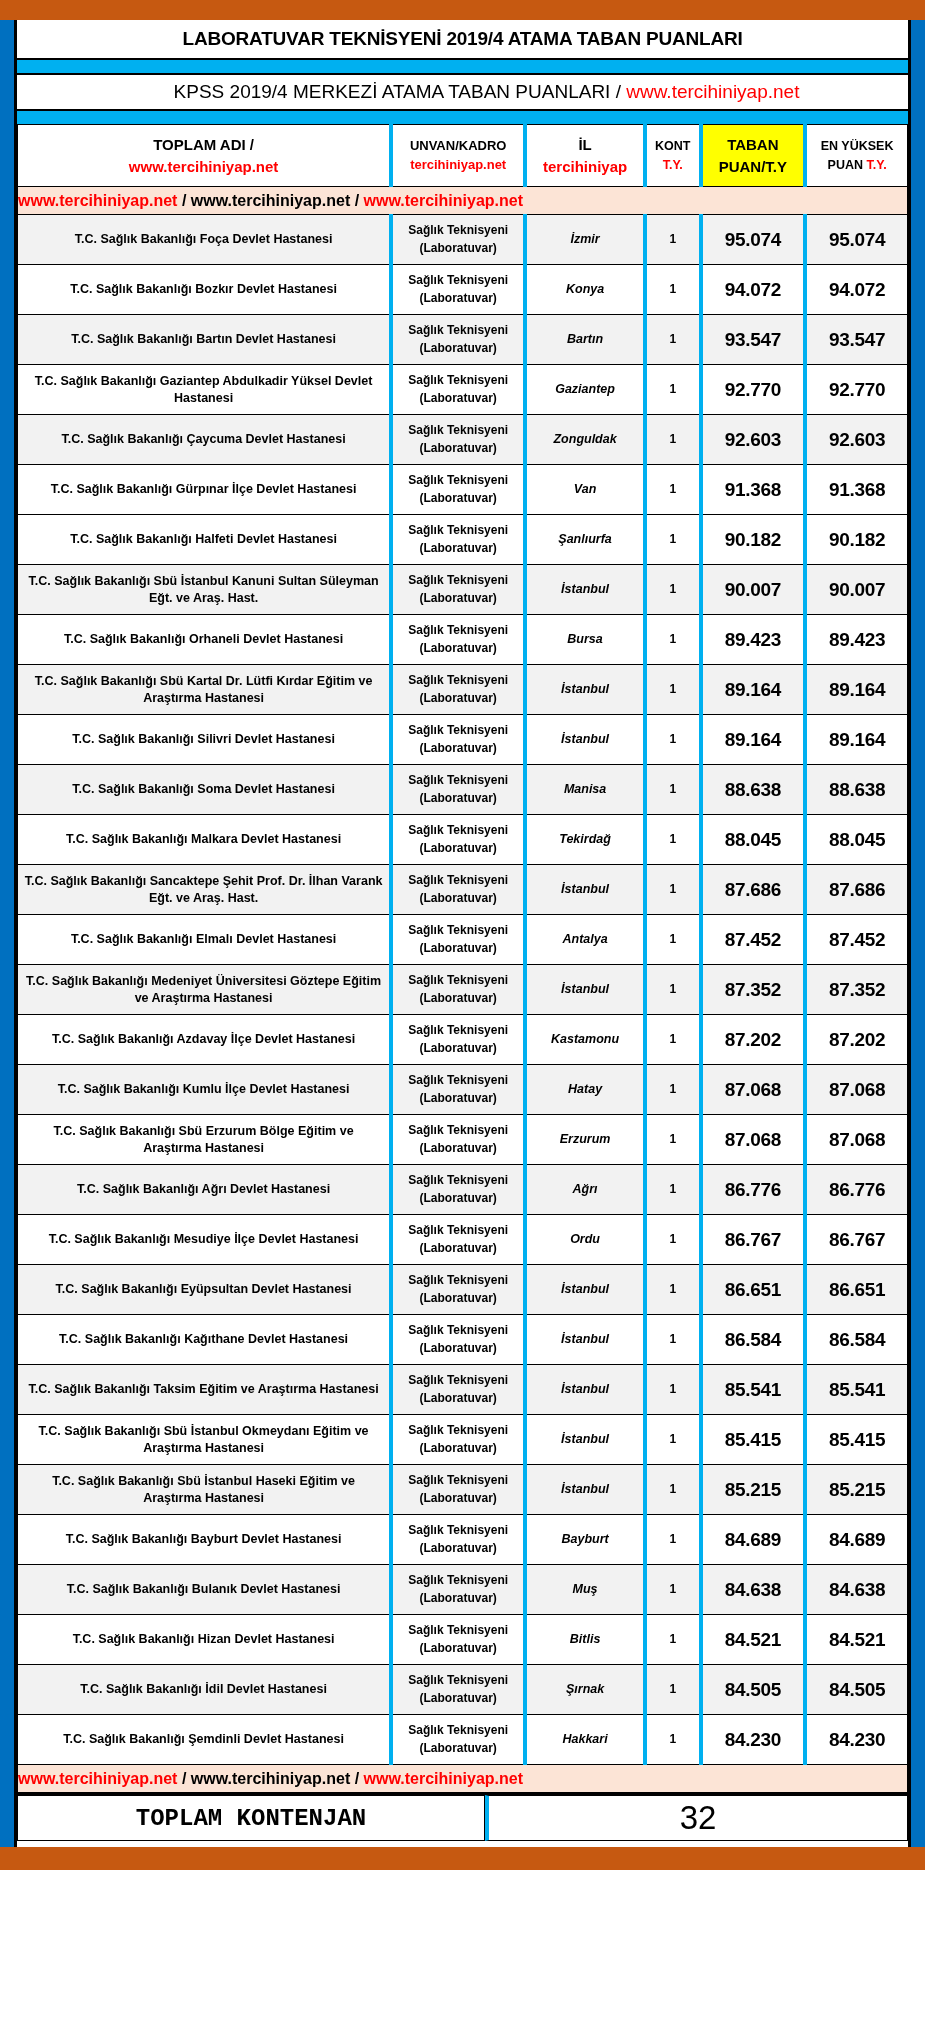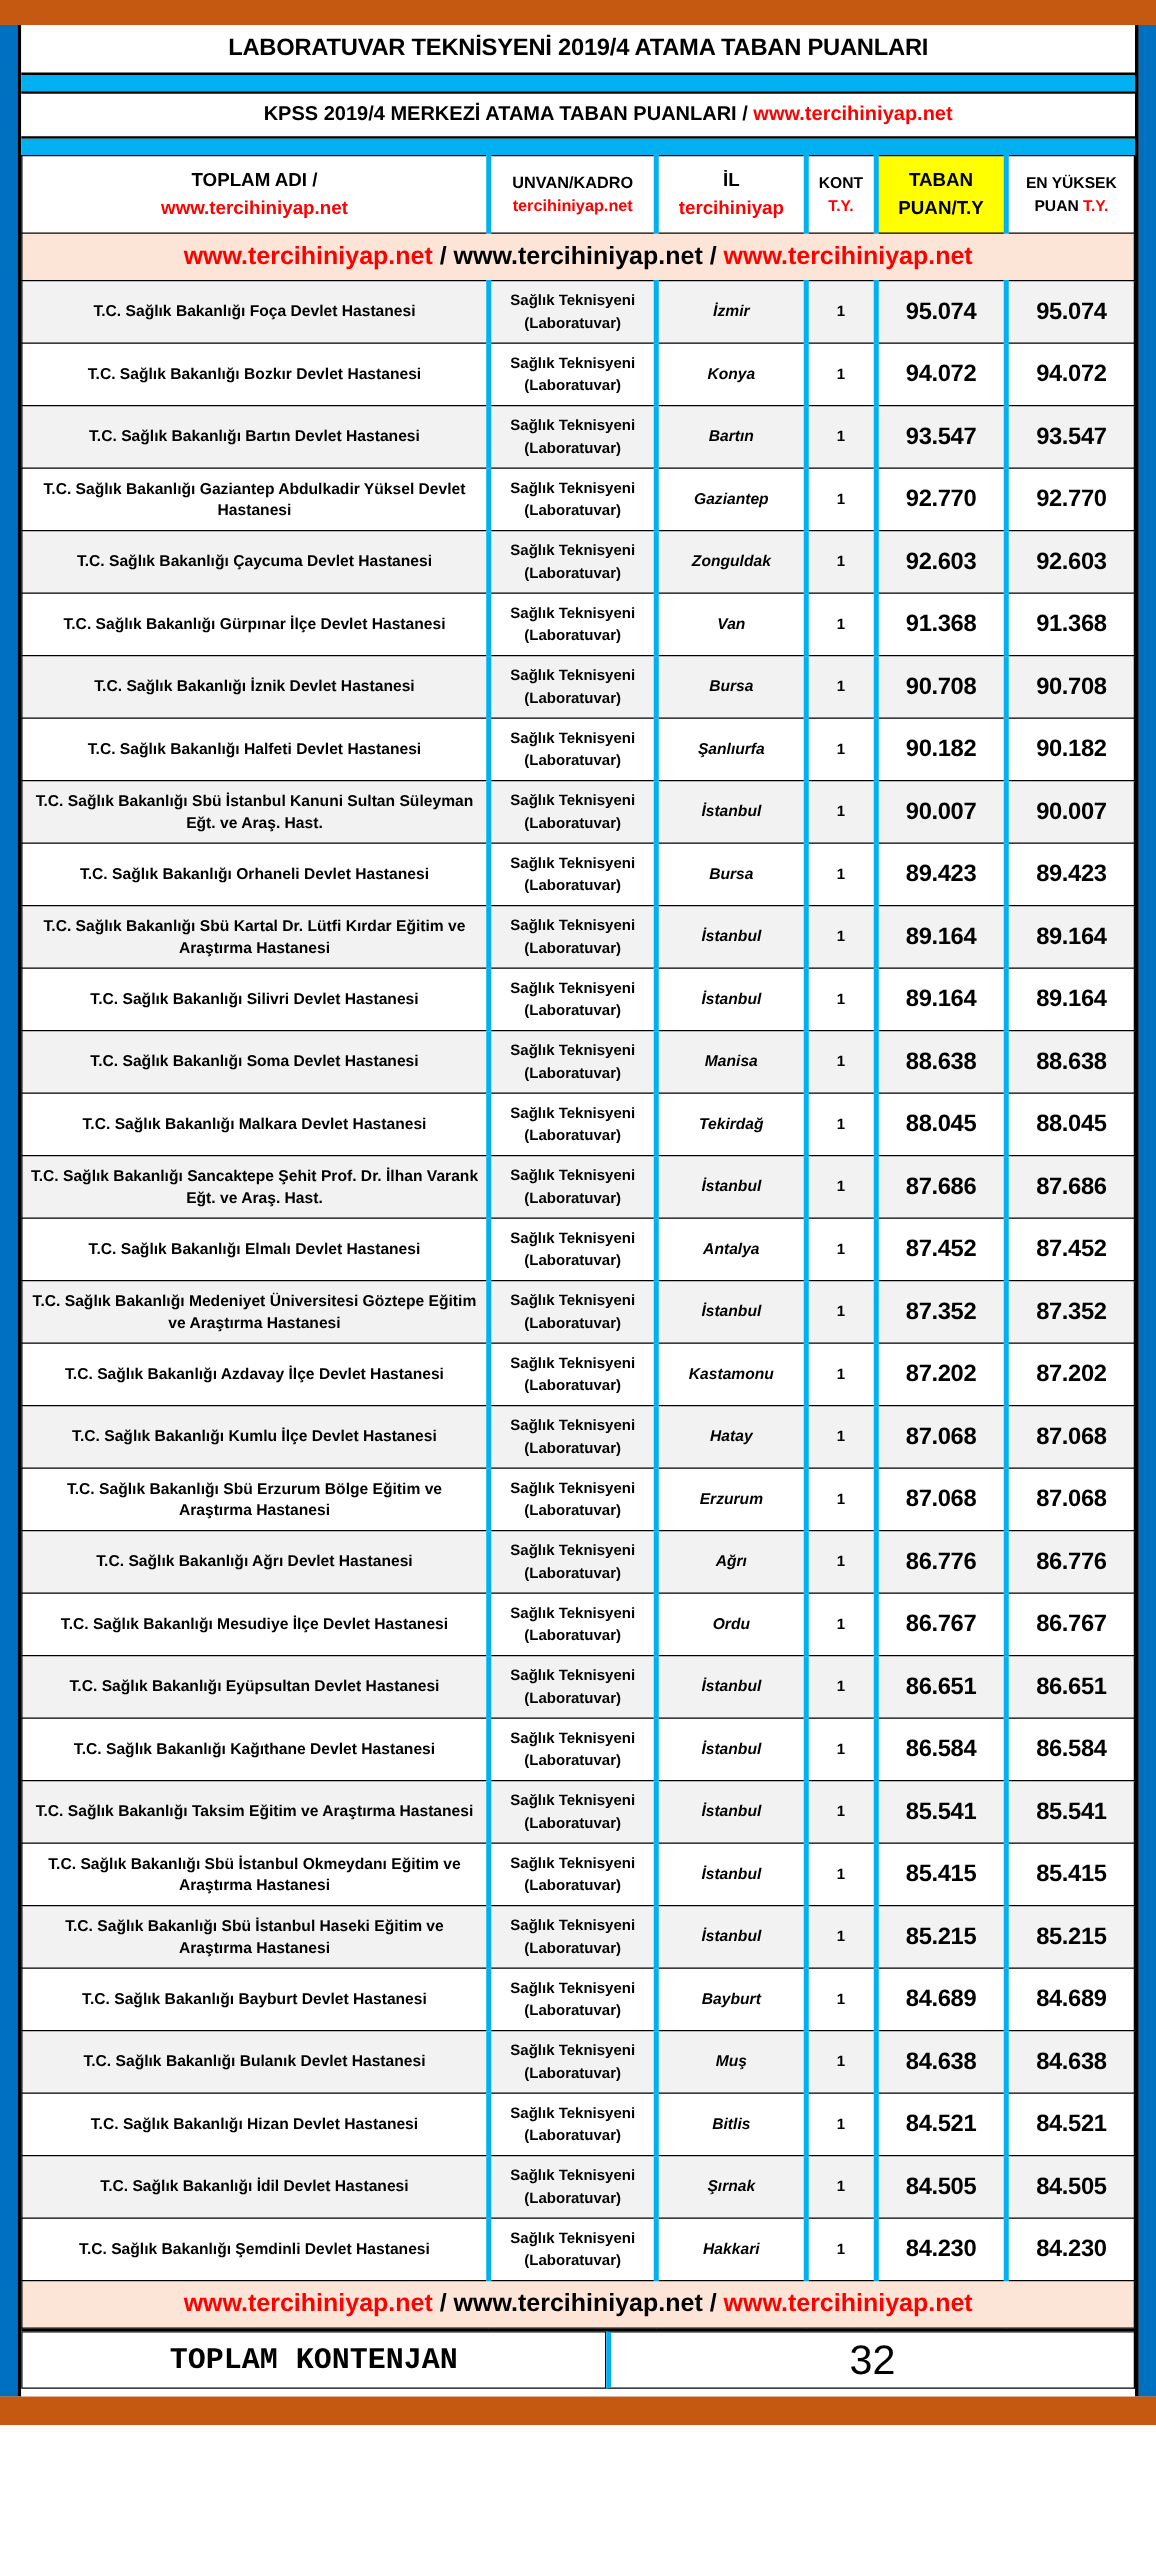--- a/index.html
+++ b/index.html
@@ -59,22 +59,22 @@
   .subtitle-row {
     height: 38px;
     display: flex;
     align-items: center;
     justify-content: center;
     background: #ffffff;
     border-top: 2px solid #000000;
     border-bottom: 2px solid #000000;
   }
   .subtitle-row .s {
-    font-size: 16px;
-    font-weight: bold;
+    font-size: 19px;
+    font-weight: normal;
     color: #000000;
     white-space: nowrap;
     padding-left: 48px;
   }
   .subtitle-row .s .red { color: #ff0000; }
 
   
   table.grid {
     border-collapse: collapse;
     width: 100%;
@@ -111,23 +111,23 @@
   th.il    { font-size: 15px; }
   th.kont  { font-size: 12.5px; }
   th.taban { background: #ffff00 !important; font-size: 15px; }
   th.enyuksek { font-size: 12.5px; }
   th.taban .blk, th.taban .red { color: #000000; }
   th.enyuksek .inline-red { color: #ff0000; }
 
   
   tr.promo td {
     background: #fce4d6;
-    text-align: center;
-    height: 38px;
-    font-size: 20px;
+    text-align: left;
+    height: 28px;
+    font-size: 16px;
     font-weight: bold;
     color: #000000;
     padding: 0;
   }
   tr.promo td .red { color: #ff0000; }
 
   tbody tr.data td {
     height: 50px;
     font-size: 12.5px;
     font-weight: bold;
@@ -307,31 +307,20 @@
               <td class="kurum">T.C. Sağlık Bakanlığı Gürpınar İlçe Devlet Hastanesi</td>
               <td class="unvan sep-l">
                 <div>Sağlık Teknisyeni</div>
                 <div>(Laboratuvar)</div>
               </td>
               <td class="il sep-l">Van</td>
               <td class="kont sep-l">1</td>
               <td class="taban sep-l">91.368</td>
               <td class="enyuksek sep-l">91.368</td>
             </tr>
-            <tr class="data alt">
-              <td class="kurum">T.C. Sağlık Bakanlığı İznik Devlet Hastanesi</td>
-              <td class="unvan sep-l">
-                <div>Sağlık Teknisyeni</div>
-                <div>(Laboratuvar)</div>
-              </td>
-              <td class="il sep-l">Bursa</td>
-              <td class="kont sep-l">1</td>
-              <td class="taban sep-l">90.708</td>
-              <td class="enyuksek sep-l">90.708</td>
-            </tr>
             <tr class="data">
               <td class="kurum">T.C. Sağlık Bakanlığı Halfeti Devlet Hastanesi</td>
               <td class="unvan sep-l">
                 <div>Sağlık Teknisyeni</div>
                 <div>(Laboratuvar)</div>
               </td>
               <td class="il sep-l">Şanlıurfa</td>
               <td class="kont sep-l">1</td>
               <td class="taban sep-l">90.182</td>
               <td class="enyuksek sep-l">90.182</td>

